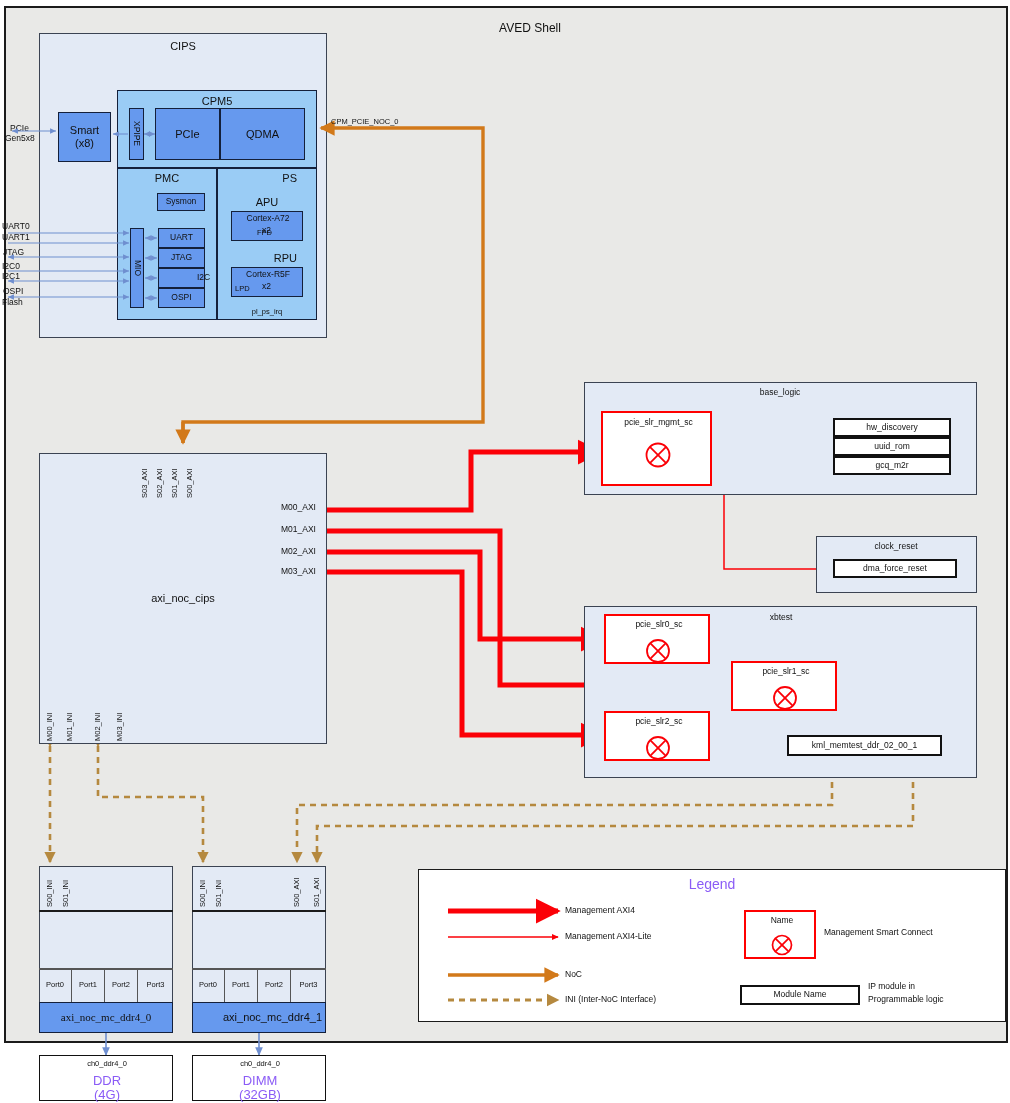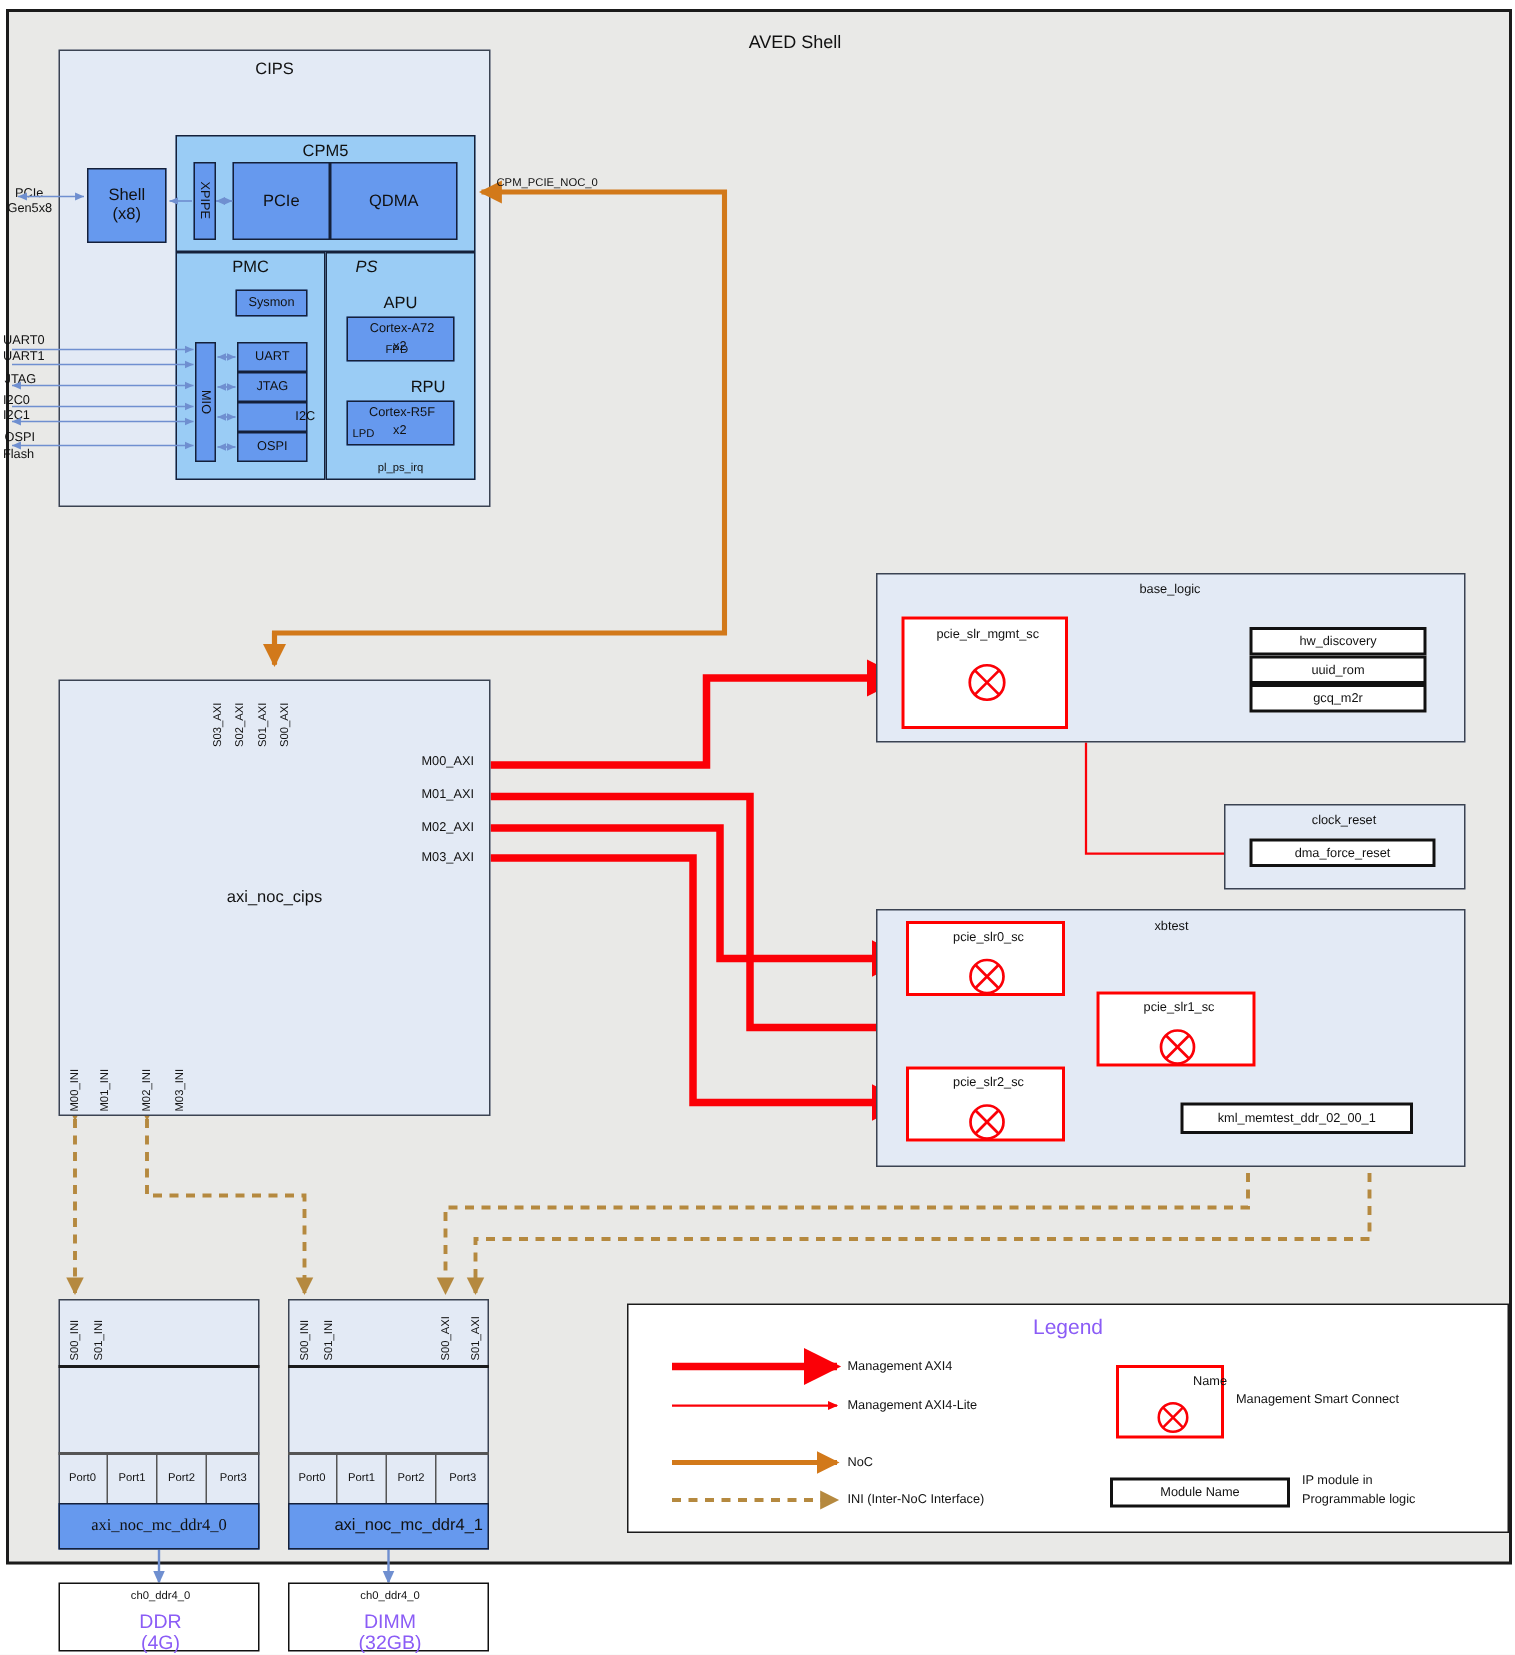--- a/index.html
+++ b/index.html
@@ -35,21 +35,21 @@
 <div id="root">
 
   <div class="abs shell" style="left:4px;top:6px;width:1004px;height:1037px;"></div>
   <div class="abs lbl-md noselect" style="left:460px;top:21px;width:140px;text-align:center;">AVED Shell</div>
 
   <div class="abs grp" style="left:39px;top:33px;width:288px;height:305px;"></div>
   <div class="abs lbl noselect" style="left:128px;top:40px;width:110px;text-align:center;">CIPS</div>
 
   <div class="abs blue-dk ctr" style="left:58px;top:112px;width:53px;height:50px;">
     <div class="lbl noselect">
-      <div>Shell</div>
+      <div>Smart</div>
       <div>(x8)</div>
     </div>
   </div>
 
   <div class="abs blue-lt" style="left:117px;top:90px;width:200px;height:78px;"></div>
   <div class="abs lbl noselect" style="left:167px;top:95px;width:100px;text-align:center;">CPM5</div>
   <div class="abs blue-dk ctr" style="left:129px;top:108px;width:15px;height:52px;">
     <div class="lbl-sm vert-r noselect">XPIPE</div>
   </div>
   <div class="abs blue-dk ctr" style="left:155px;top:108px;width:65px;height:52px;">
@@ -74,21 +74,21 @@
     <div class="lbl-sm noselect">JTAG</div>
   </div>
   <div class="abs blue-dk ctr" style="left:158px;top:268px;width:47px;height:20px;padding-left:44px;">
     <div class="lbl-sm noselect">I2C</div>
   </div>
   <div class="abs blue-dk ctr" style="left:158px;top:288px;width:47px;height:20px;">
     <div class="lbl-sm noselect">OSPI</div>
   </div>
 
   <div class="abs blue-lt" style="left:217px;top:168px;width:100px;height:152px;"></div>
-  <div class="abs lbl noselect" style="left:237px;top:172px;width:60px;text-align:left;font-style:italic;">PS</div>
+  <div class="abs lbl noselect" style="left:237px;top:172px;width:60px;text-align:right;">PS</div>
   <div class="abs lbl noselect" style="left:237px;top:196px;width:60px;text-align:center;">APU</div>
   <div class="abs blue-dk" style="left:231px;top:211px;width:72px;height:30px;">
     <div class="abs lbl-sm noselect" style="left:0px;top:2px;width:72px;text-align:center;">Cortex-A72</div>
     <div class="abs lbl-xs noselect" style="left:3px;top:17px;margin-left:22px;">FPD</div>
     <div class="abs lbl-sm noselect" style="left:30px;top:14px;">x2</div>
   </div>
   <div class="abs lbl noselect" style="left:237px;top:252px;width:60px;text-align:right;">RPU</div>
   <div class="abs blue-dk" style="left:231px;top:267px;width:72px;height:30px;">
     <div class="abs lbl-sm noselect" style="left:0px;top:2px;width:72px;text-align:center;">Cortex-R5F</div>
     <div class="abs lbl-xs noselect" style="left:3px;top:17px;">LPD</div>
@@ -340,21 +340,21 @@
     <line x1="448" y1="975" x2="558" y2="975" stroke="#d2791a" stroke-width="3.4" marker-end="url(#mOrg)"></line>
     <line x1="448" y1="1000" x2="558" y2="1000" stroke="#b5893f" stroke-width="2.8" stroke-dasharray="6,5" marker-end="url(#mTan)"></line>
   </svg>
 
   <div class="abs lbl-sm noselect" style="left:565px;top:906px;">Management AXI4</div>
   <div class="abs lbl-sm noselect" style="left:565px;top:932px;">Management AXI4-Lite</div>
   <div class="abs lbl-sm noselect" style="left:565px;top:970px;">NoC</div>
   <div class="abs lbl-sm noselect" style="left:565px;top:995px;">INI (Inter-NoC Interface)</div>
 
   <div class="abs red-box" style="left:744px;top:910px;width:72px;height:49px;">
-    <div class="abs lbl-sm noselect" style="left:0;top:4px;width:72px;text-align:right;">Name</div>
+    <div class="abs lbl-sm noselect" style="left:0;top:4px;width:72px;text-align:center;">Name</div>
     <svg style="left:24px;top:21px;width:26px;height:26px;">
       <circle cx="12" cy="12" r="9.5" fill="none" stroke="#fb0007" stroke-width="1.7"></circle>
       <line x1="5.3" y1="5.3" x2="18.7" y2="18.7" stroke="#fb0007" stroke-width="1.7"></line>
       <line x1="18.7" y1="5.3" x2="5.3" y2="18.7" stroke="#fb0007" stroke-width="1.7"></line>
     </svg>
   </div>
   <div class="abs lbl-sm noselect" style="left:824px;top:928px;">Management Smart Connect</div>
 
   <div class="abs white-box ctr" style="left:740px;top:985px;width:120px;height:20px;">
     <div class="lbl-sm noselect">Module Name</div>

